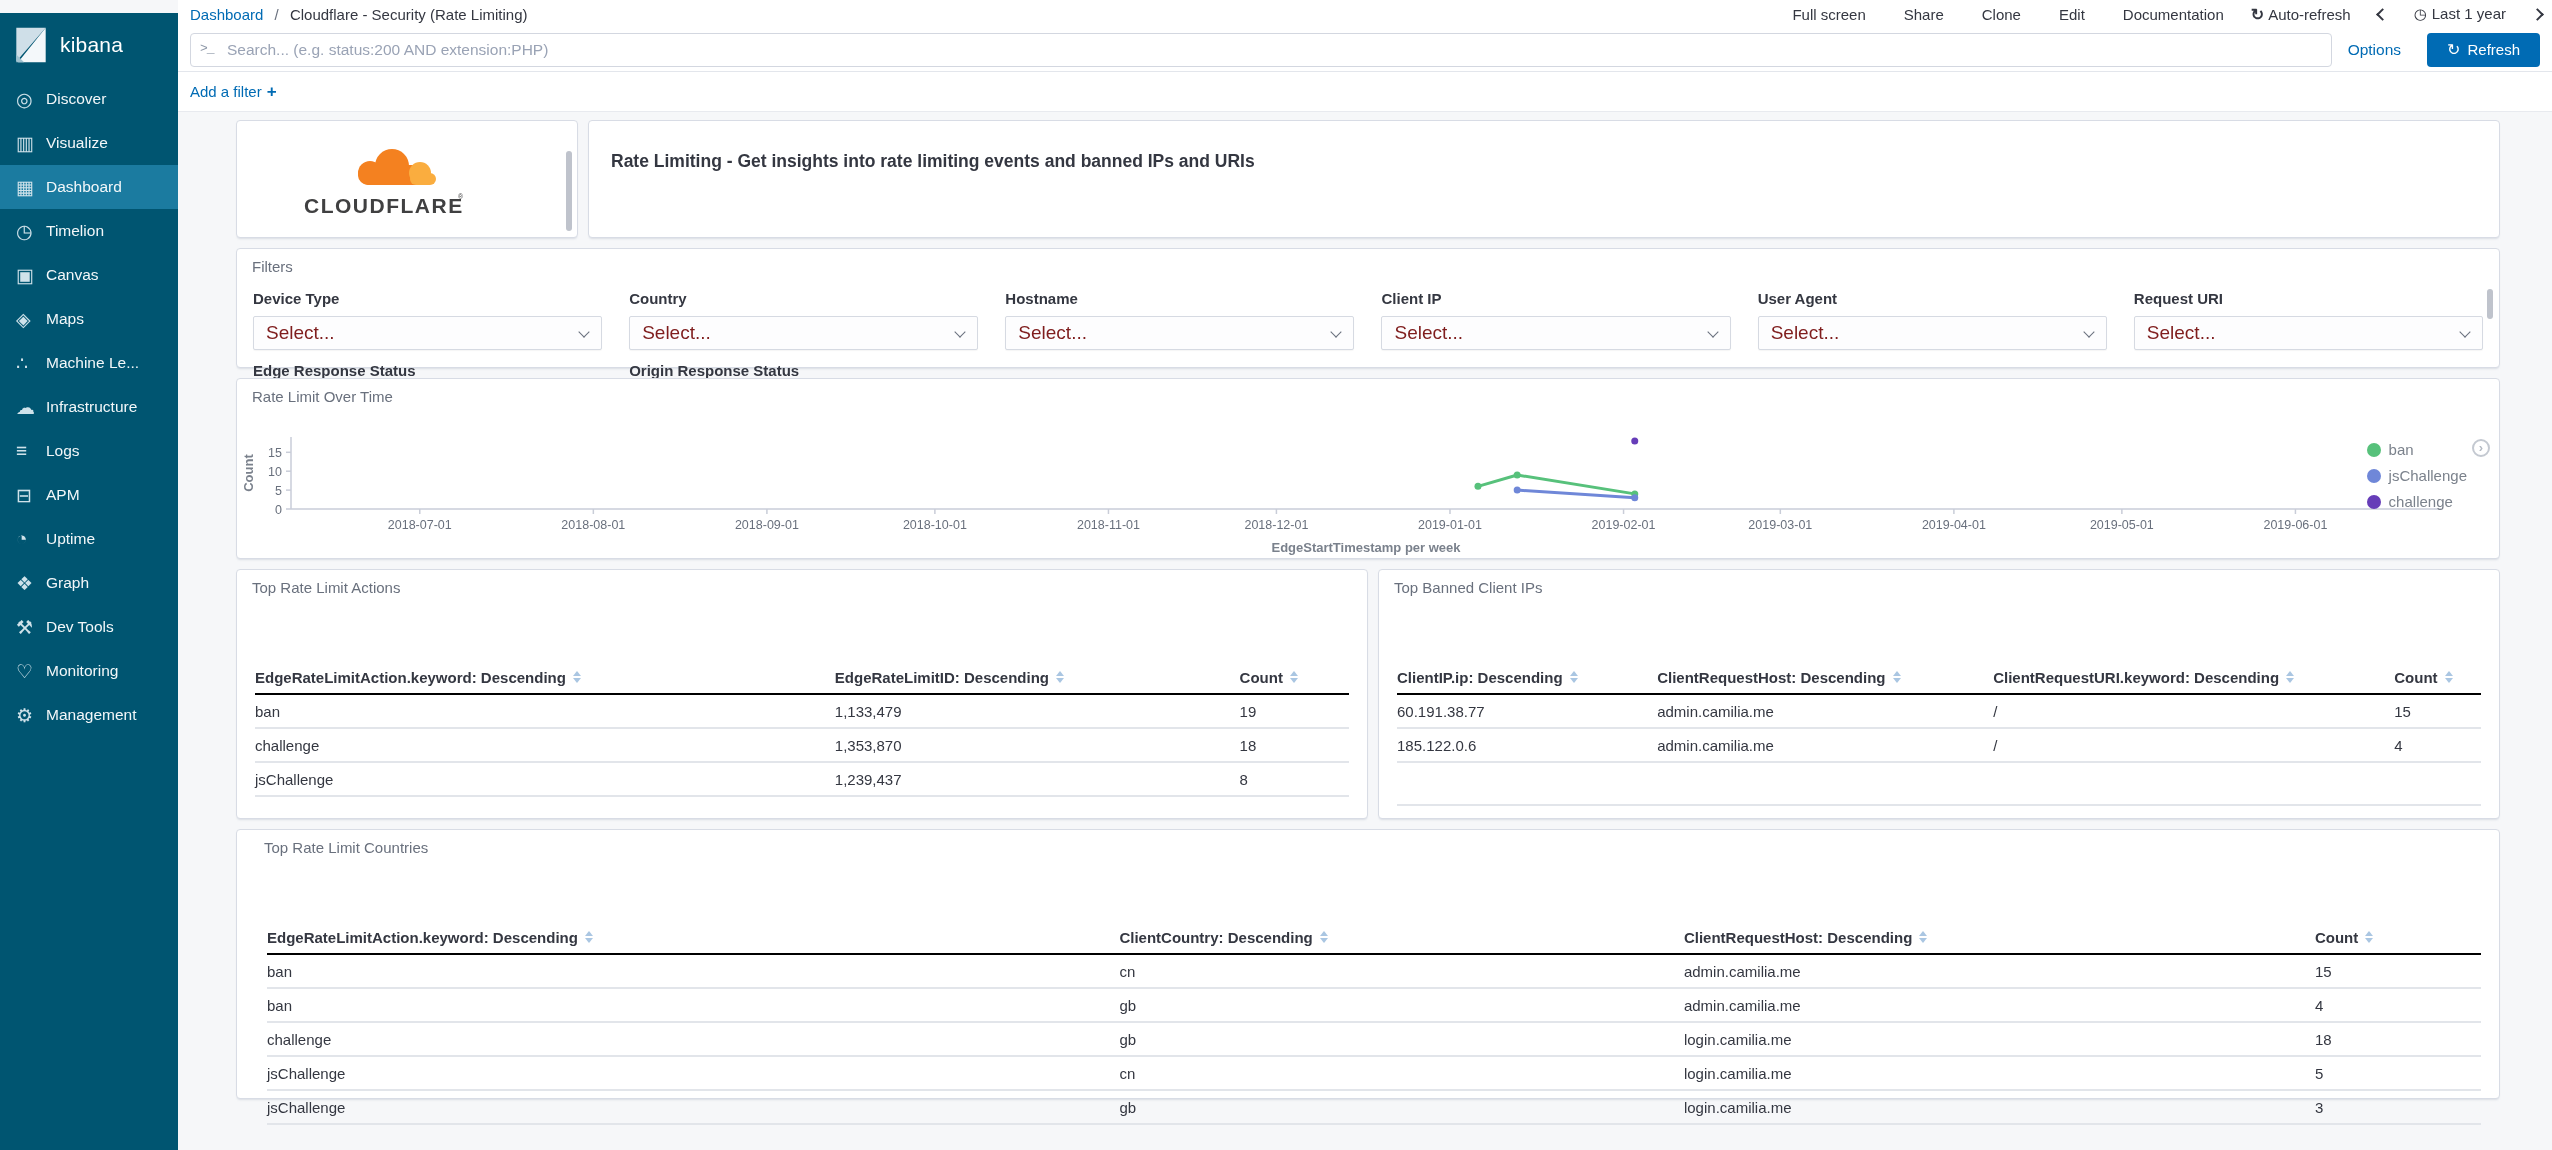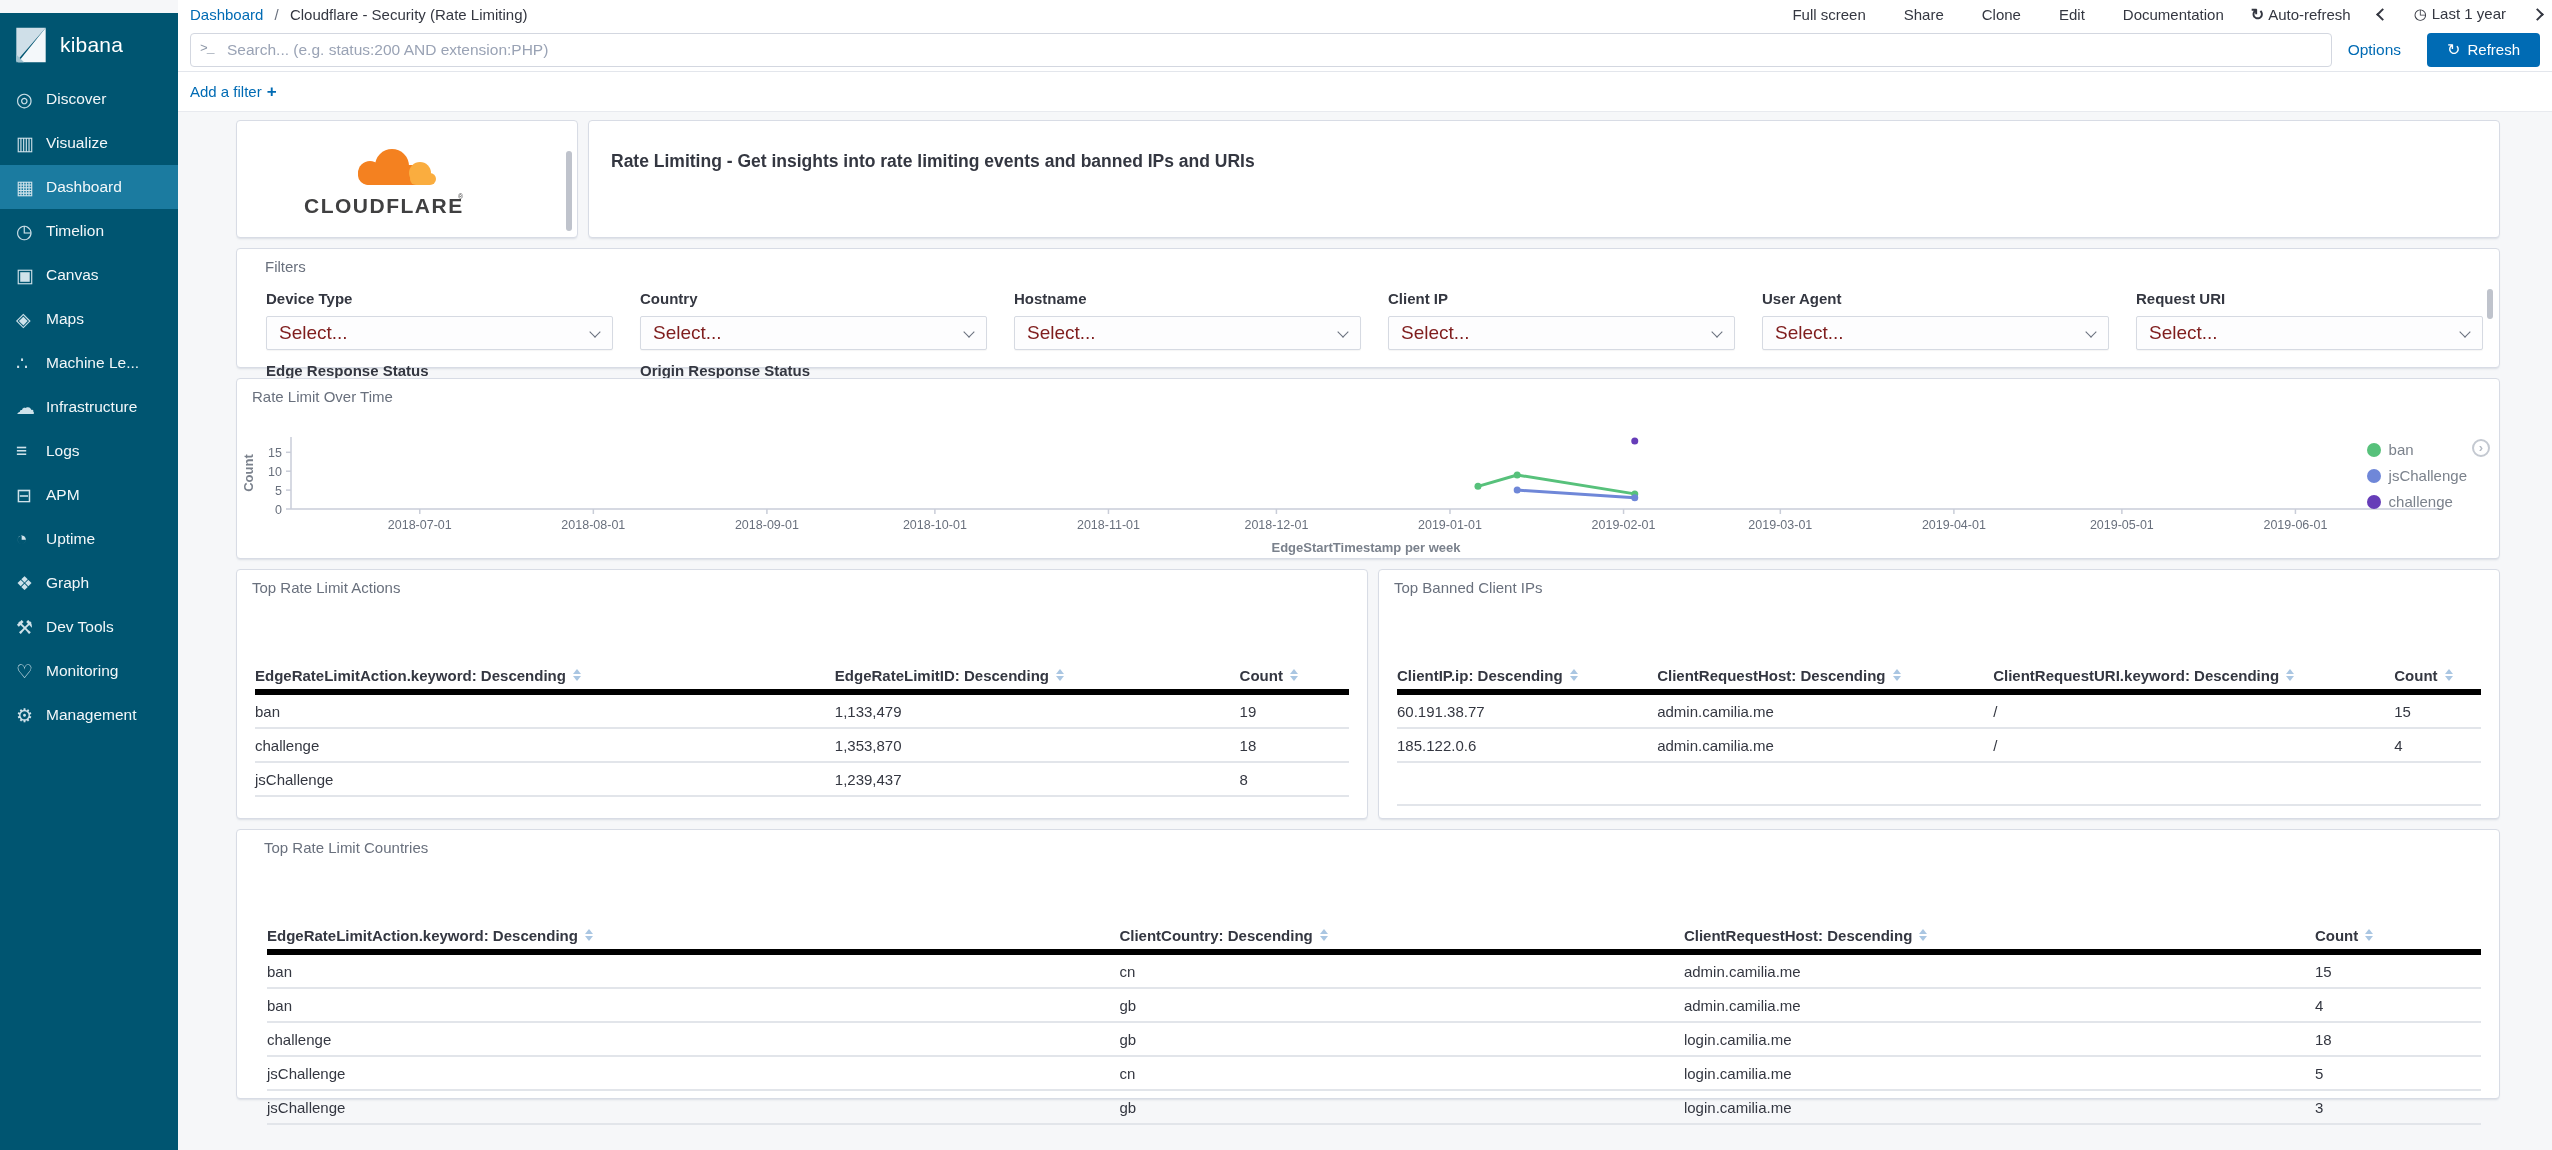--- a/index.html
+++ b/index.html
@@ -49,21 +49,21 @@
     background:#fff; border-bottom:1px solid #e8eaef; }
   .add-filter { color:#006bb4; font-size:15px; cursor:pointer; }
   .plus-icon { color:#006bb4; font-weight:700; font-size:17px; margin-left:5px; cursor:pointer; }
 
   
   .panel { position:absolute; background:#fff; border:1px solid #d8dce5; border-radius:4px;
     box-shadow:0 2px 2px -1px rgba(152,162,179,.3); }
   .panel-title { font-size:15px; color:#69707d; padding:9px 15px; white-space:nowrap; }
   .p-logo      { left:58px;   top:120px; width:342px;  height:118px; }
   .p-title     { left:410px;  top:120px; width:1912px; height:118px; }
-  .p-filters   { left:58px;   top:248px; width:2264px; height:120px;padding-left:13px; }
+  .p-filters   { left:58px;   top:248px; width:2264px; height:120px; }
   .p-chart     { left:58px;   top:378px; width:2264px; height:181px; }
   .p-actions   { left:58px;   top:569px; width:1132px; height:250px; }
   .p-banned    { left:1200px; top:569px; width:1122px; height:250px; }
   .p-countries { left:58px;   top:829px; width:2264px; height:270px;padding-left:12px; }
 
   .p-logo { display:flex; align-items:center; justify-content:center; }
   .v-scrollbar { position:absolute; width:6px; border-radius:3px; background:#bfc3cc; }
   .p-logo .v-scrollbar { right:5px; top:30px; height:80px; }
   .p-filters .v-scrollbar { right:6px; top:40px; height:30px; }
 
@@ -88,21 +88,21 @@
   .legend-label { font-size:15px; color:#7b828c; }
   .legend-expand { position:absolute; left:-27px; top:60px; width:18px; height:18px;
     border:2px solid #c4c9d1; border-radius:50%; color:#b4bac3; font-size:13px; line-height:14px;
     text-align:center; font-weight:700; cursor:pointer; }
   .p-chart { overflow:visible; }
   .legend-wrap { position:absolute; top:0; right:0; }
 
   
   .table { margin:56px 18px 0 18px; }
   .t-head, .t-row { display:grid; align-items:center; height:34px; }
-  .t-head { border-bottom:6px solid #000000; }
+  .t-head { border-bottom:2px solid #000000; }
   .t-row  { border-bottom:2px solid #e2e5ea; }
   .t-row.empty { height:43px; }
   .th { display:flex; align-items:center; font-weight:700; font-size:15px; color:#343741; cursor:pointer; }
   .td { font-size:15px; color:#343741; }
   .sort { display:inline-flex; flex-direction:column; gap:2.5px; margin-left:7px; }
   .sort .up    { width:0; height:0; border-left:4px solid transparent; border-right:4px solid transparent;
                  border-bottom:5px solid #aac6e2; }
   .sort .down  { width:0; height:0; border-left:4px solid transparent; border-right:4px solid transparent;
                  border-top:5px solid #aac6e2; }
   .cols-actions   { grid-template-columns:53% 37% 10%; }

